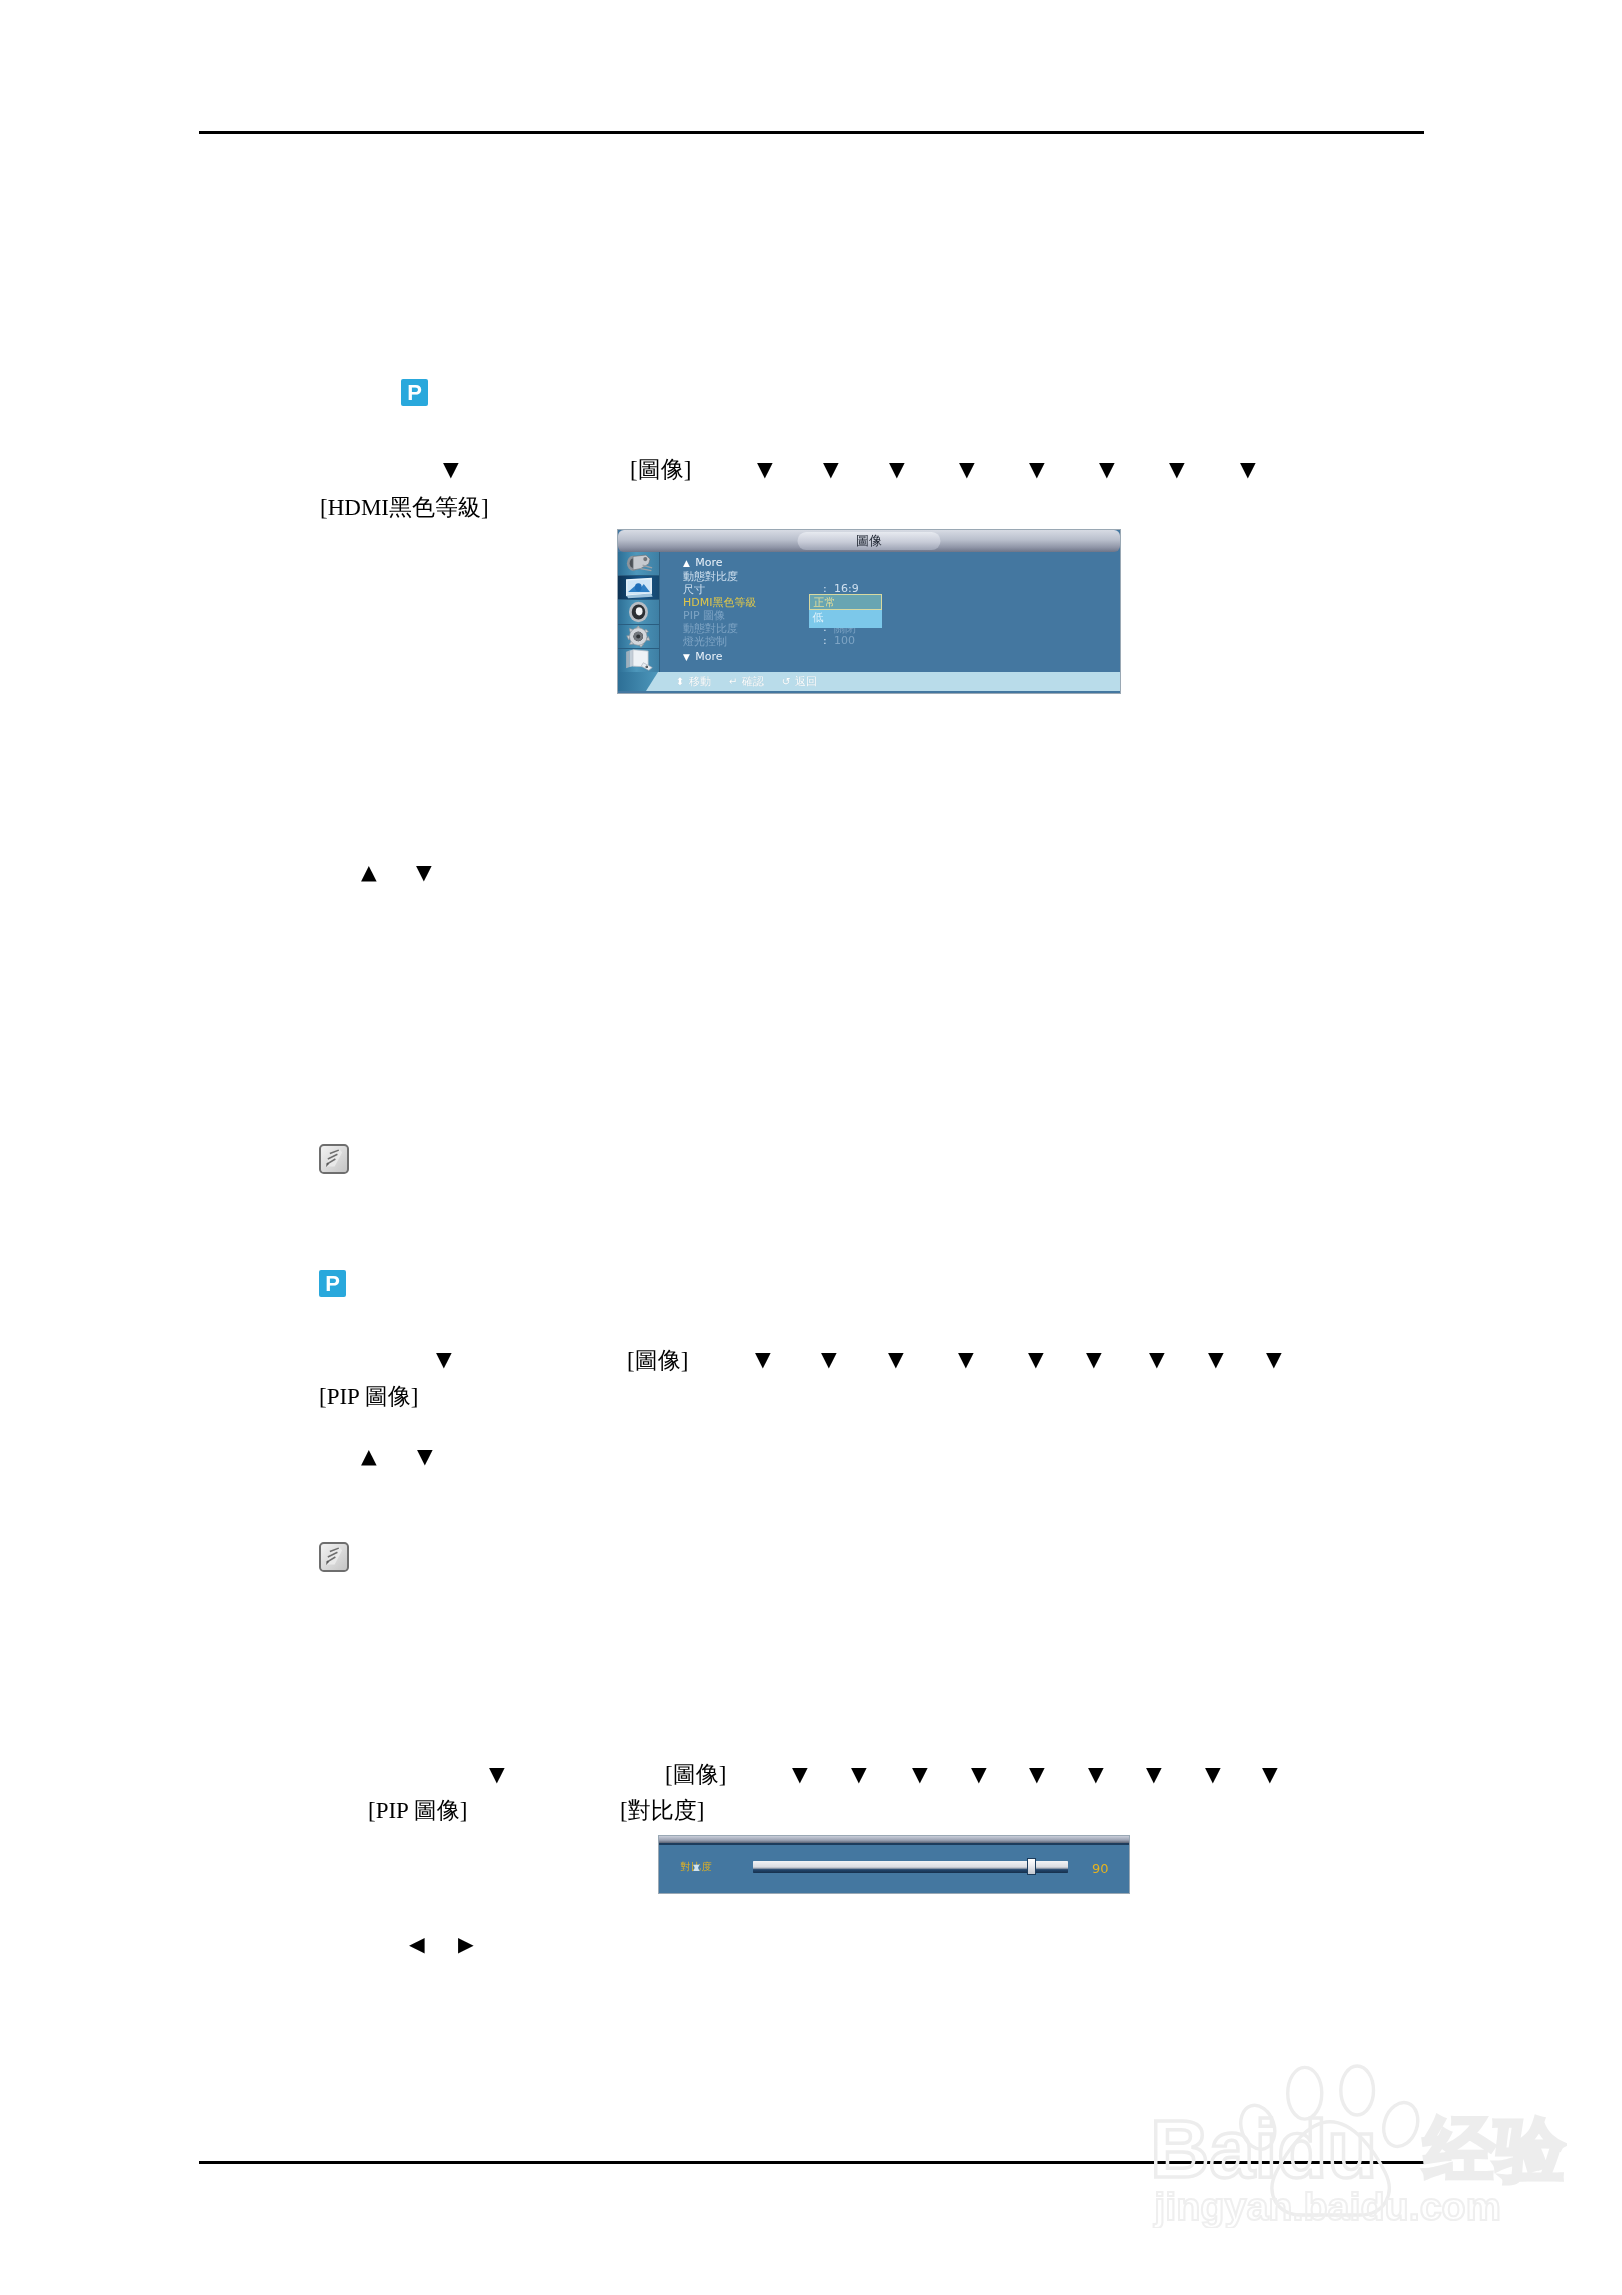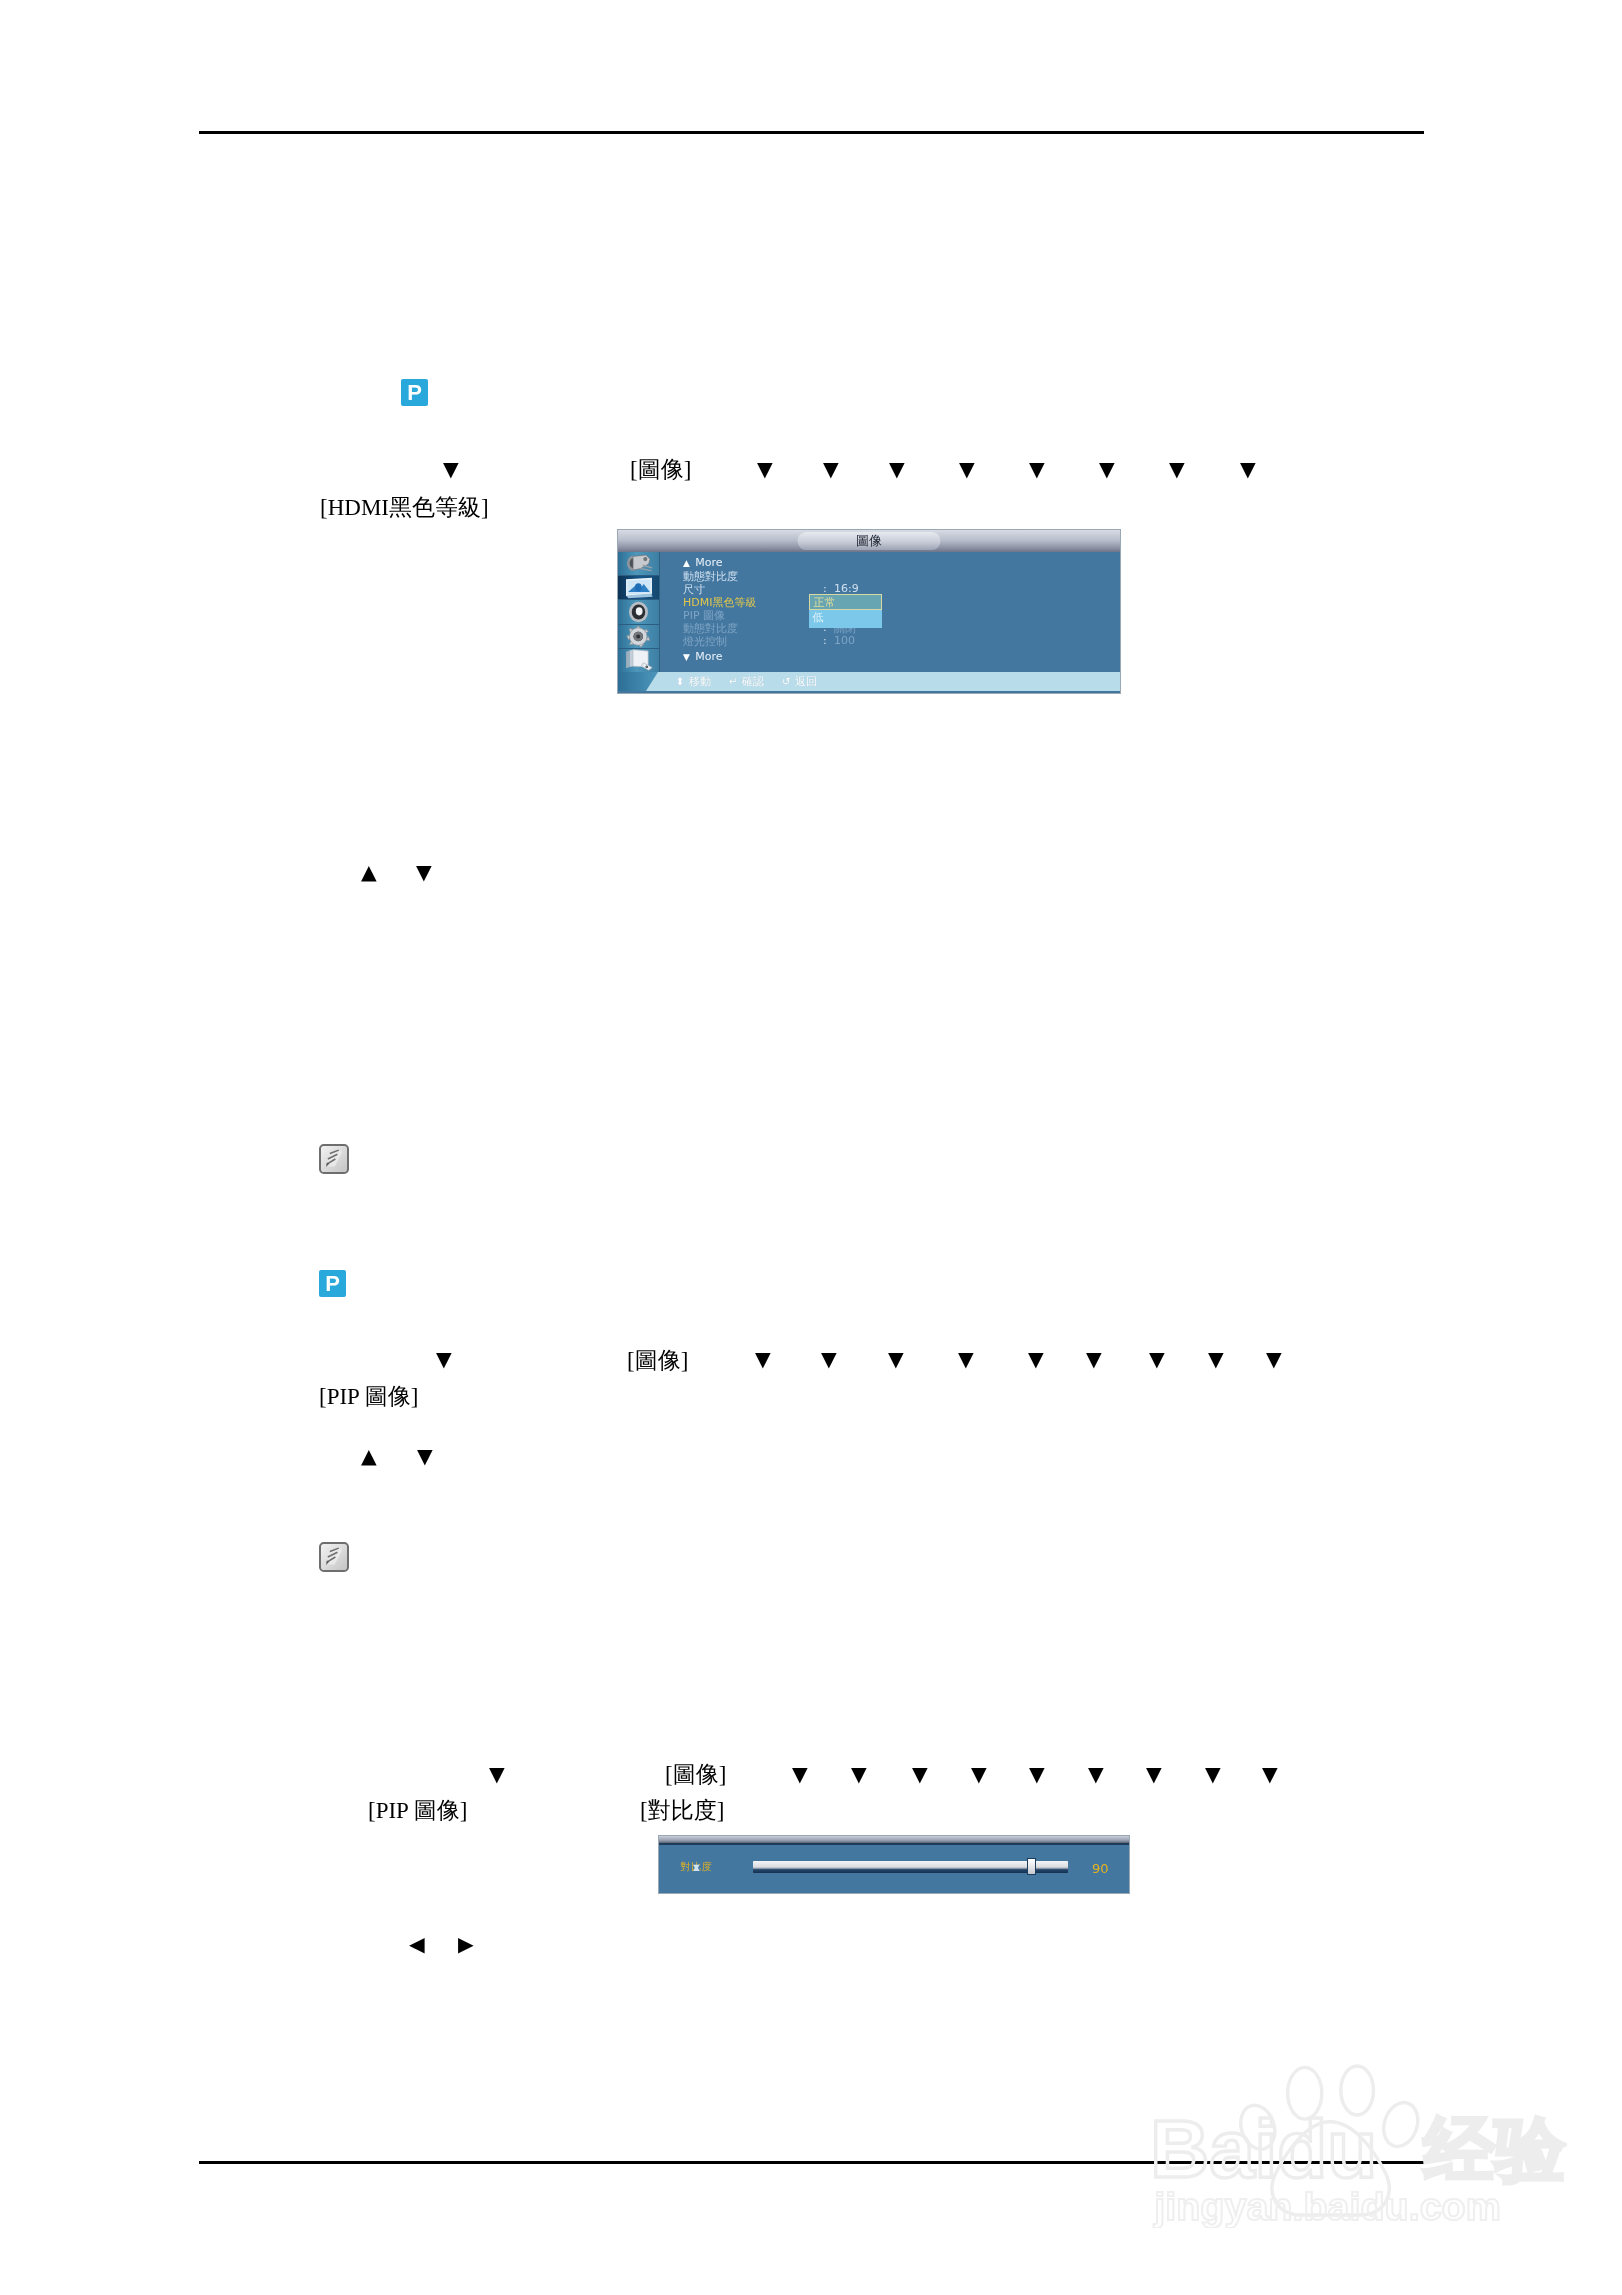--- a/index.html
+++ b/index.html
@@ -80,20 +80,21 @@
     position: absolute;
     box-sizing: border-box;
     background: #4477a0;
     border: 1.4px solid #9aa8b4;
     font-family: "DejaVu Sans", "Liberation Sans", sans-serif;
   }
   .osd-titlebar {
     position: relative;
     height: 22px;
     background: linear-gradient(180deg, #d7dbe4 0%, #b9bfcc 45%, #8e94a6 80%, #6f7588 100%);
+    border-radius: 6px;
   }
   .osd-title-pill {
     position: absolute;
     left: 50%;
     transform: translateX(-50%);
     top: 2px;
     width: 143px;
     height: 17.7px;
     border-radius: 8.9px;
     background: linear-gradient(180deg, #e7eaf0 0%, #c8ccd8 55%, #9ea4b5 100%);
@@ -492,21 +493,21 @@
     <path d="M7 31 L12 26 L9 24 Z" fill="#5a5a5a"></path>
   </svg>
 </div>
 
 <div class="arrow" style="left:489px; top:1764px;">▼</div>
 
 <div class="txt bracket-label" style="left:368px; top:1799px;">[PIP 圖像]</div>
 
 <div class="txt bracket-label" style="left:665px; top:1763px;">[圖像]</div>
 
-<div class="txt bracket-label" style="left:640px; top:1799px;">[對比度]</div>
+<div class="txt bracket-label" style="left:620px; top:1799px;">[對比度]</div>
 
 <div class="arrow" style="left:792px; top:1764px;">▼</div>
 <div class="arrow" style="left:851px; top:1764px;">▼</div>
 <div class="arrow" style="left:912px; top:1764px;">▼</div>
 <div class="arrow" style="left:971px; top:1764px;">▼</div>
 <div class="arrow" style="left:1029px; top:1764px;">▼</div>
 <div class="arrow" style="left:1088px; top:1764px;">▼</div>
 <div class="arrow" style="left:1146px; top:1764px;">▼</div>
 <div class="arrow" style="left:1205px; top:1764px;">▼</div>
 <div class="arrow" style="left:1262px; top:1764px;">▼</div>

